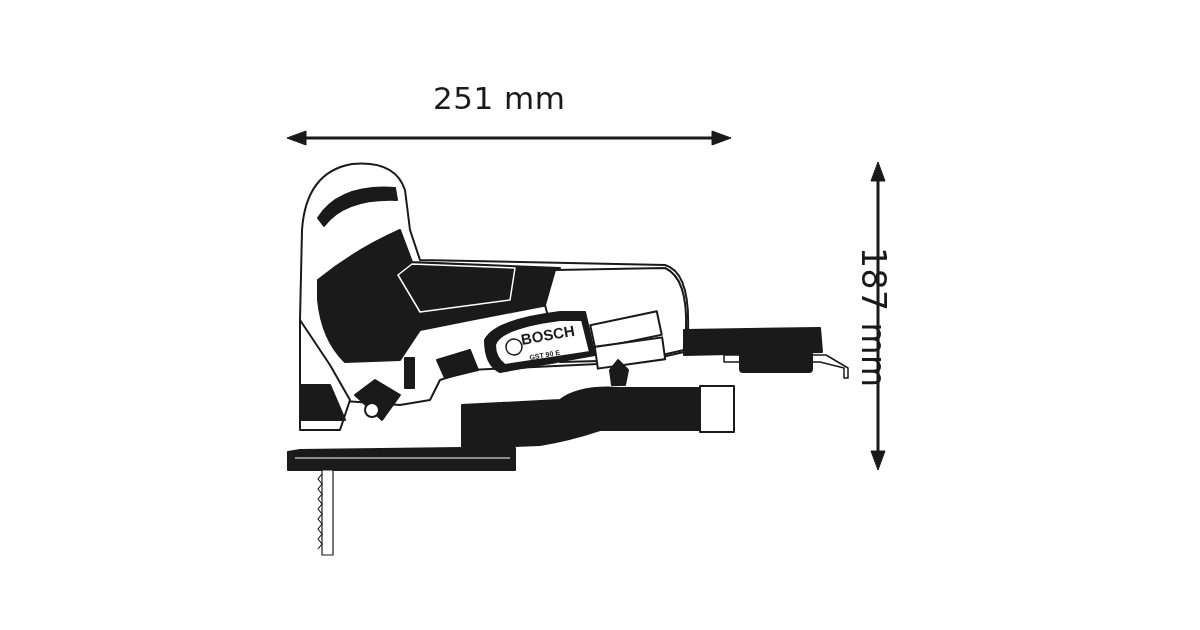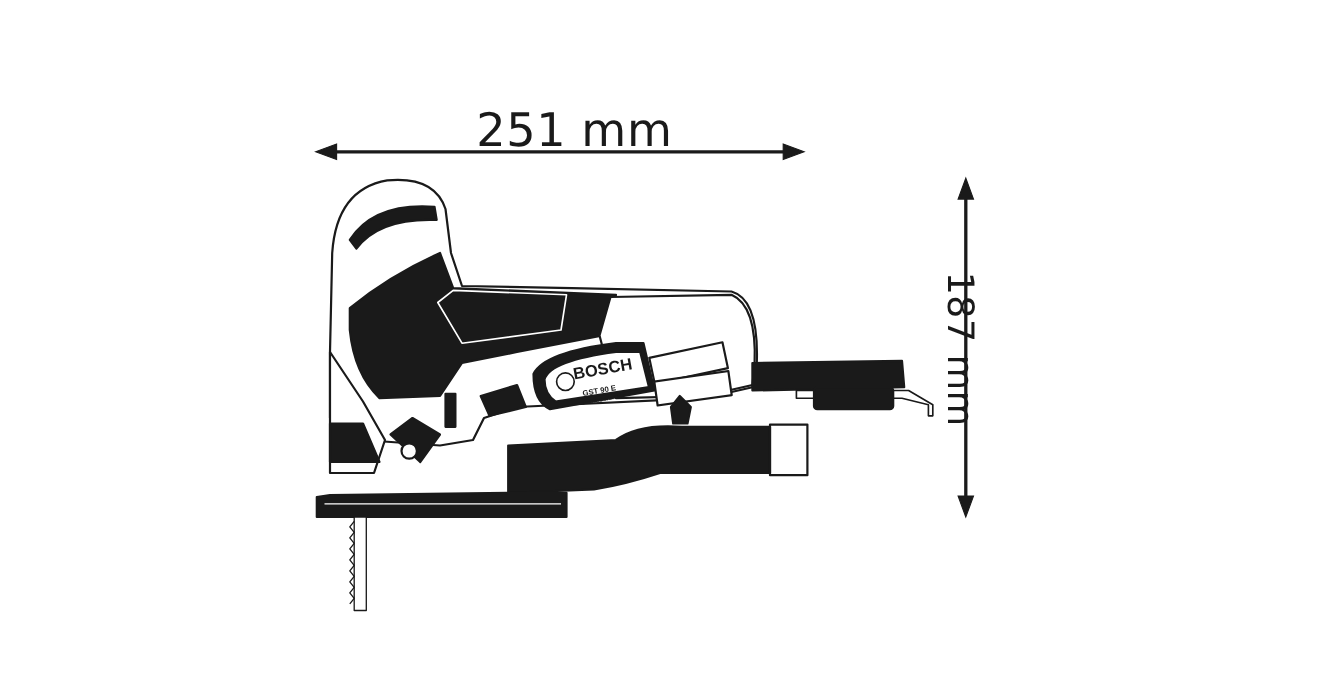--- a/index.html
+++ b/index.html
@@ -1,18 +1,18 @@
 <!DOCTYPE html>
 <html><head>
   <meta charset="utf-8">
   <style>
     html, body { margin: 0; padding: 0; background: #ffffff; }
     body { width: 1200px; height: 630px; position: relative; overflow: hidden; font-family: "Liberation Sans", sans-serif; }
     .dim-label { position: absolute; color: #1a1a1a; font-family: "DejaVu Sans", sans-serif; font-weight: 400; letter-spacing: 0.5px; }
-    #width-label { left: 433px; top: 94px; font-size: 42px; }
+    #width-label { left: 433px; top: 80px; font-size: 31px; }
     #height-label { left: 893px; top: 247px; font-size: 33px; transform-origin: 0 0; transform: rotate(90deg); white-space: nowrap; }
     svg { position: absolute; left: 0; top: 0; }
   </style>
 </head>
 <body>
 
 <div class="dim-label" id="width-label">251 mm</div>
 <div class="dim-label" id="height-label">187 mm</div>
 
 <svg width="1200" height="630" viewBox="0 0 1200 630">

